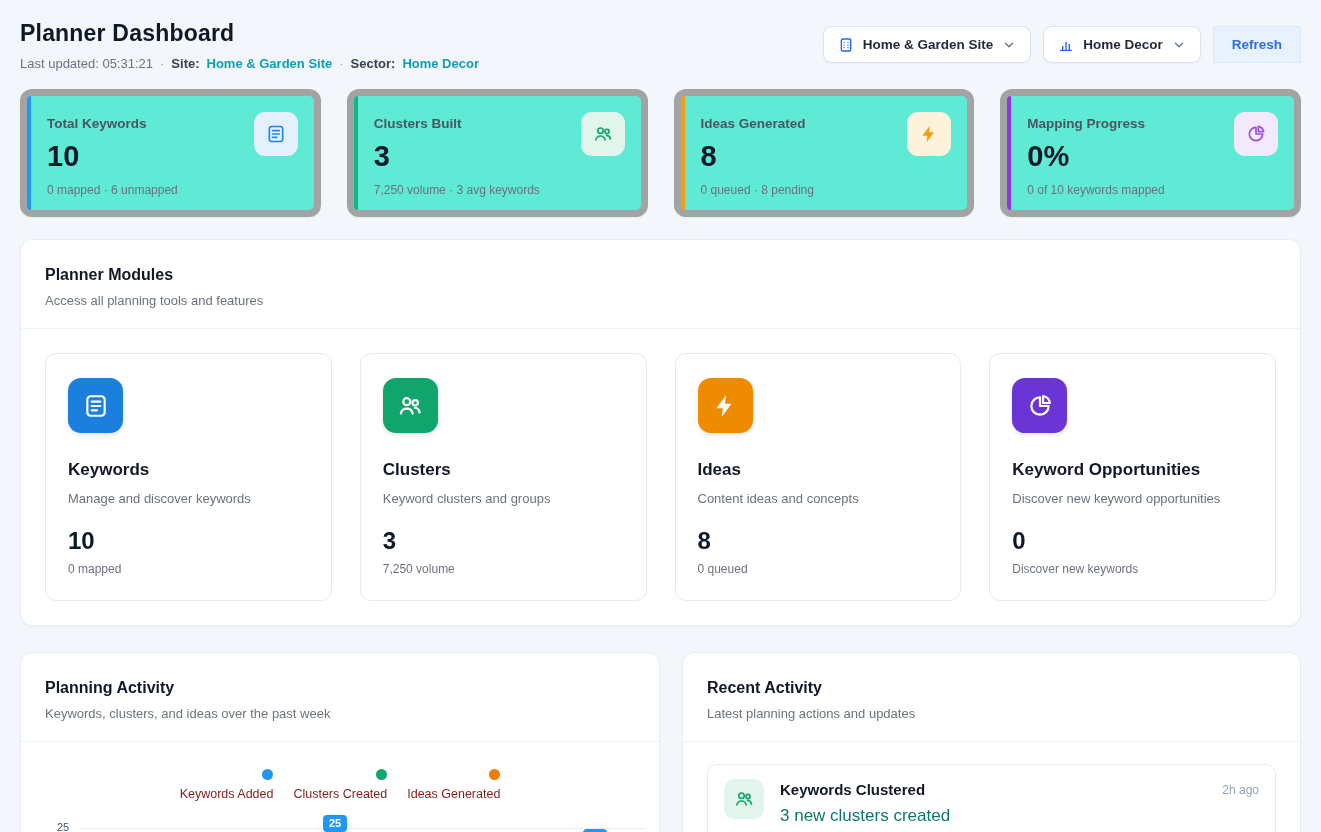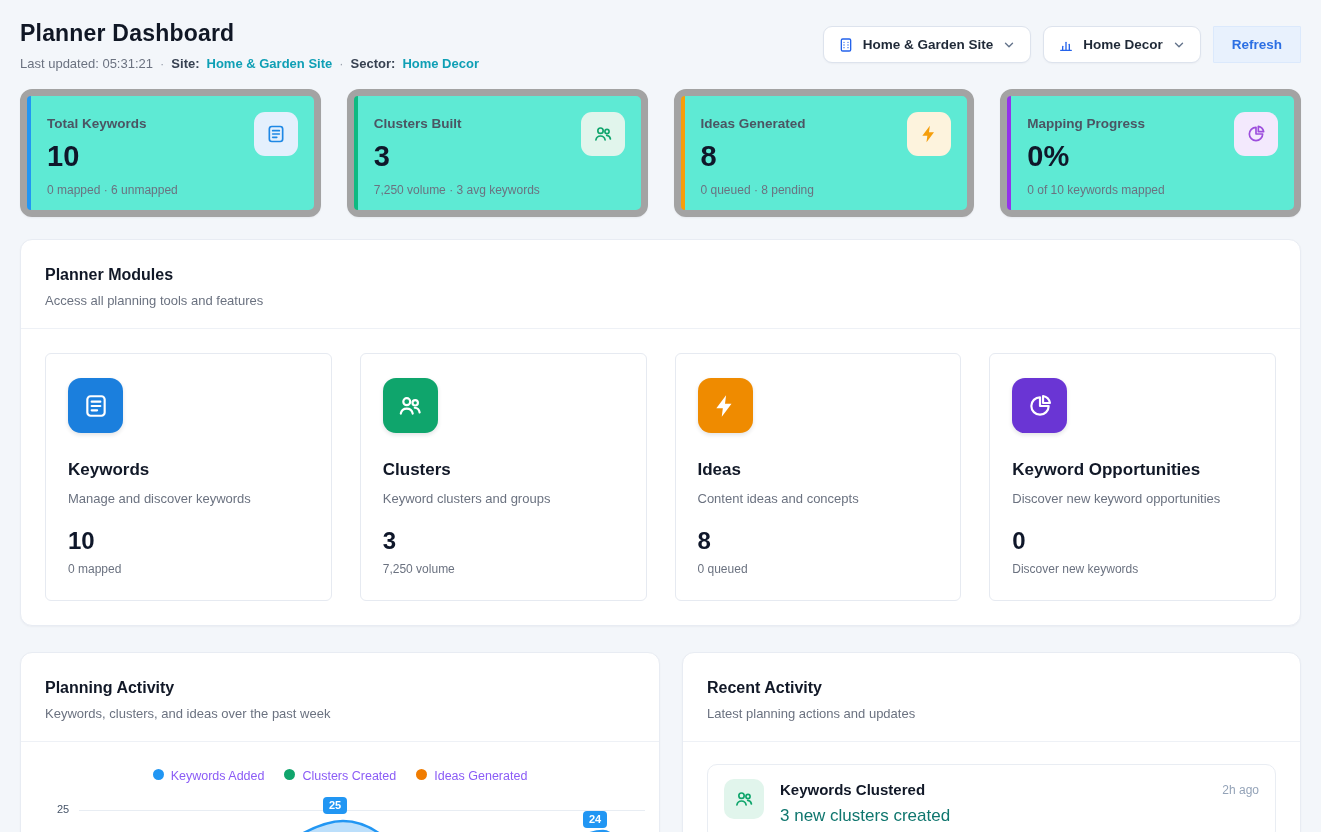--- a/index.html
+++ b/index.html
@@ -56,40 +56,40 @@
 
   
   .panel { background:#fff; border:1px solid #e8ecf3; border-radius:12px; box-shadow:0 1px 2px rgba(16,24,40,.04); }
   .panel-head { padding:26px 24px 20px 24px; border-bottom:1px solid #eef1f6; }
   .panel-title { font-size:16px; font-weight:800; color:#111827; }
   .panel-sub { font-size:13px; color:#6b7280; margin-top:9px; }
   .modules-panel { margin-top:22px; }
 
   .modules-grid { display:grid; grid-template-columns:repeat(4,1fr); gap:28px; padding:24px; }
   .module-card {
-    border:1px solid #e6eaf1; border-radius:6px; padding:24px 22px; background:#fff; cursor:pointer;
+    border:1px solid #e6eaf1; border-radius:11px; padding:24px 22px; background:#fff; cursor:pointer;
   }
   .module-icon { width:55px; height:55px; border-radius:13px; display:flex; align-items:center; justify-content:center;
     color:#fff; box-shadow:0 2px 4px rgba(16,24,40,.12); }
   .module-icon svg { width:26px; height:26px; }
   .bg-blue   { background:#1b7fdd; }
   .bg-green  { background:#0fa56c; }
   .bg-orange { background:#ef8b00; }
   .bg-purple { background:#6a35d4; }
   .module-title { font-size:17px; font-weight:800; color:#111827; margin-top:27px; }
   .module-desc { font-size:13px; color:#6b7280; margin-top:11px; }
   .module-value { font-size:24px; font-weight:800; color:#0f172a; margin-top:21px; }
   .module-sub { font-size:12px; color:#6b7280; margin-top:7px; }
 
   
   .bottom { display:grid; grid-template-columns:640px 1fr; gap:22px; margin-top:26px; }
   .bottom .panel { min-height:300px; }
 
   .legend { display:flex; justify-content:center; gap:20px; margin-top:27px; }
-  .legend-item { display:flex; align-items:flex-start; gap:7px; font-size:12.5px; color:#8b5cf6; }
+  .legend-item { display:flex; align-items:flex-end; gap:7px; font-size:12.5px; color:#7f1d1d;flex-direction:column; }
   .legend-dot { width:11px; height:11px; border-radius:50%; }
 
   .chart-wrap { position:relative; height:140px; margin-top:8px; }
   .y-tick { position:absolute; left:36px; top:12px; font-size:11px; color:#475569; }
   .gridline { position:absolute; left:58px; right:14px; top:19px; border-top:1px solid #e8edf3; }
   .chart-svg { position:absolute; left:56px; top:16px; width:566px; height:140px; }
   .pt-badge { position:absolute; background:#2196f3; color:#fff; font-size:11px; font-weight:700;
     padding:2px 6px; border-radius:4px; line-height:13px; }
   .pt-badge.b1 { left:302px; top:6px; }
   .pt-badge.b2 { left:562px; top:20px; }

